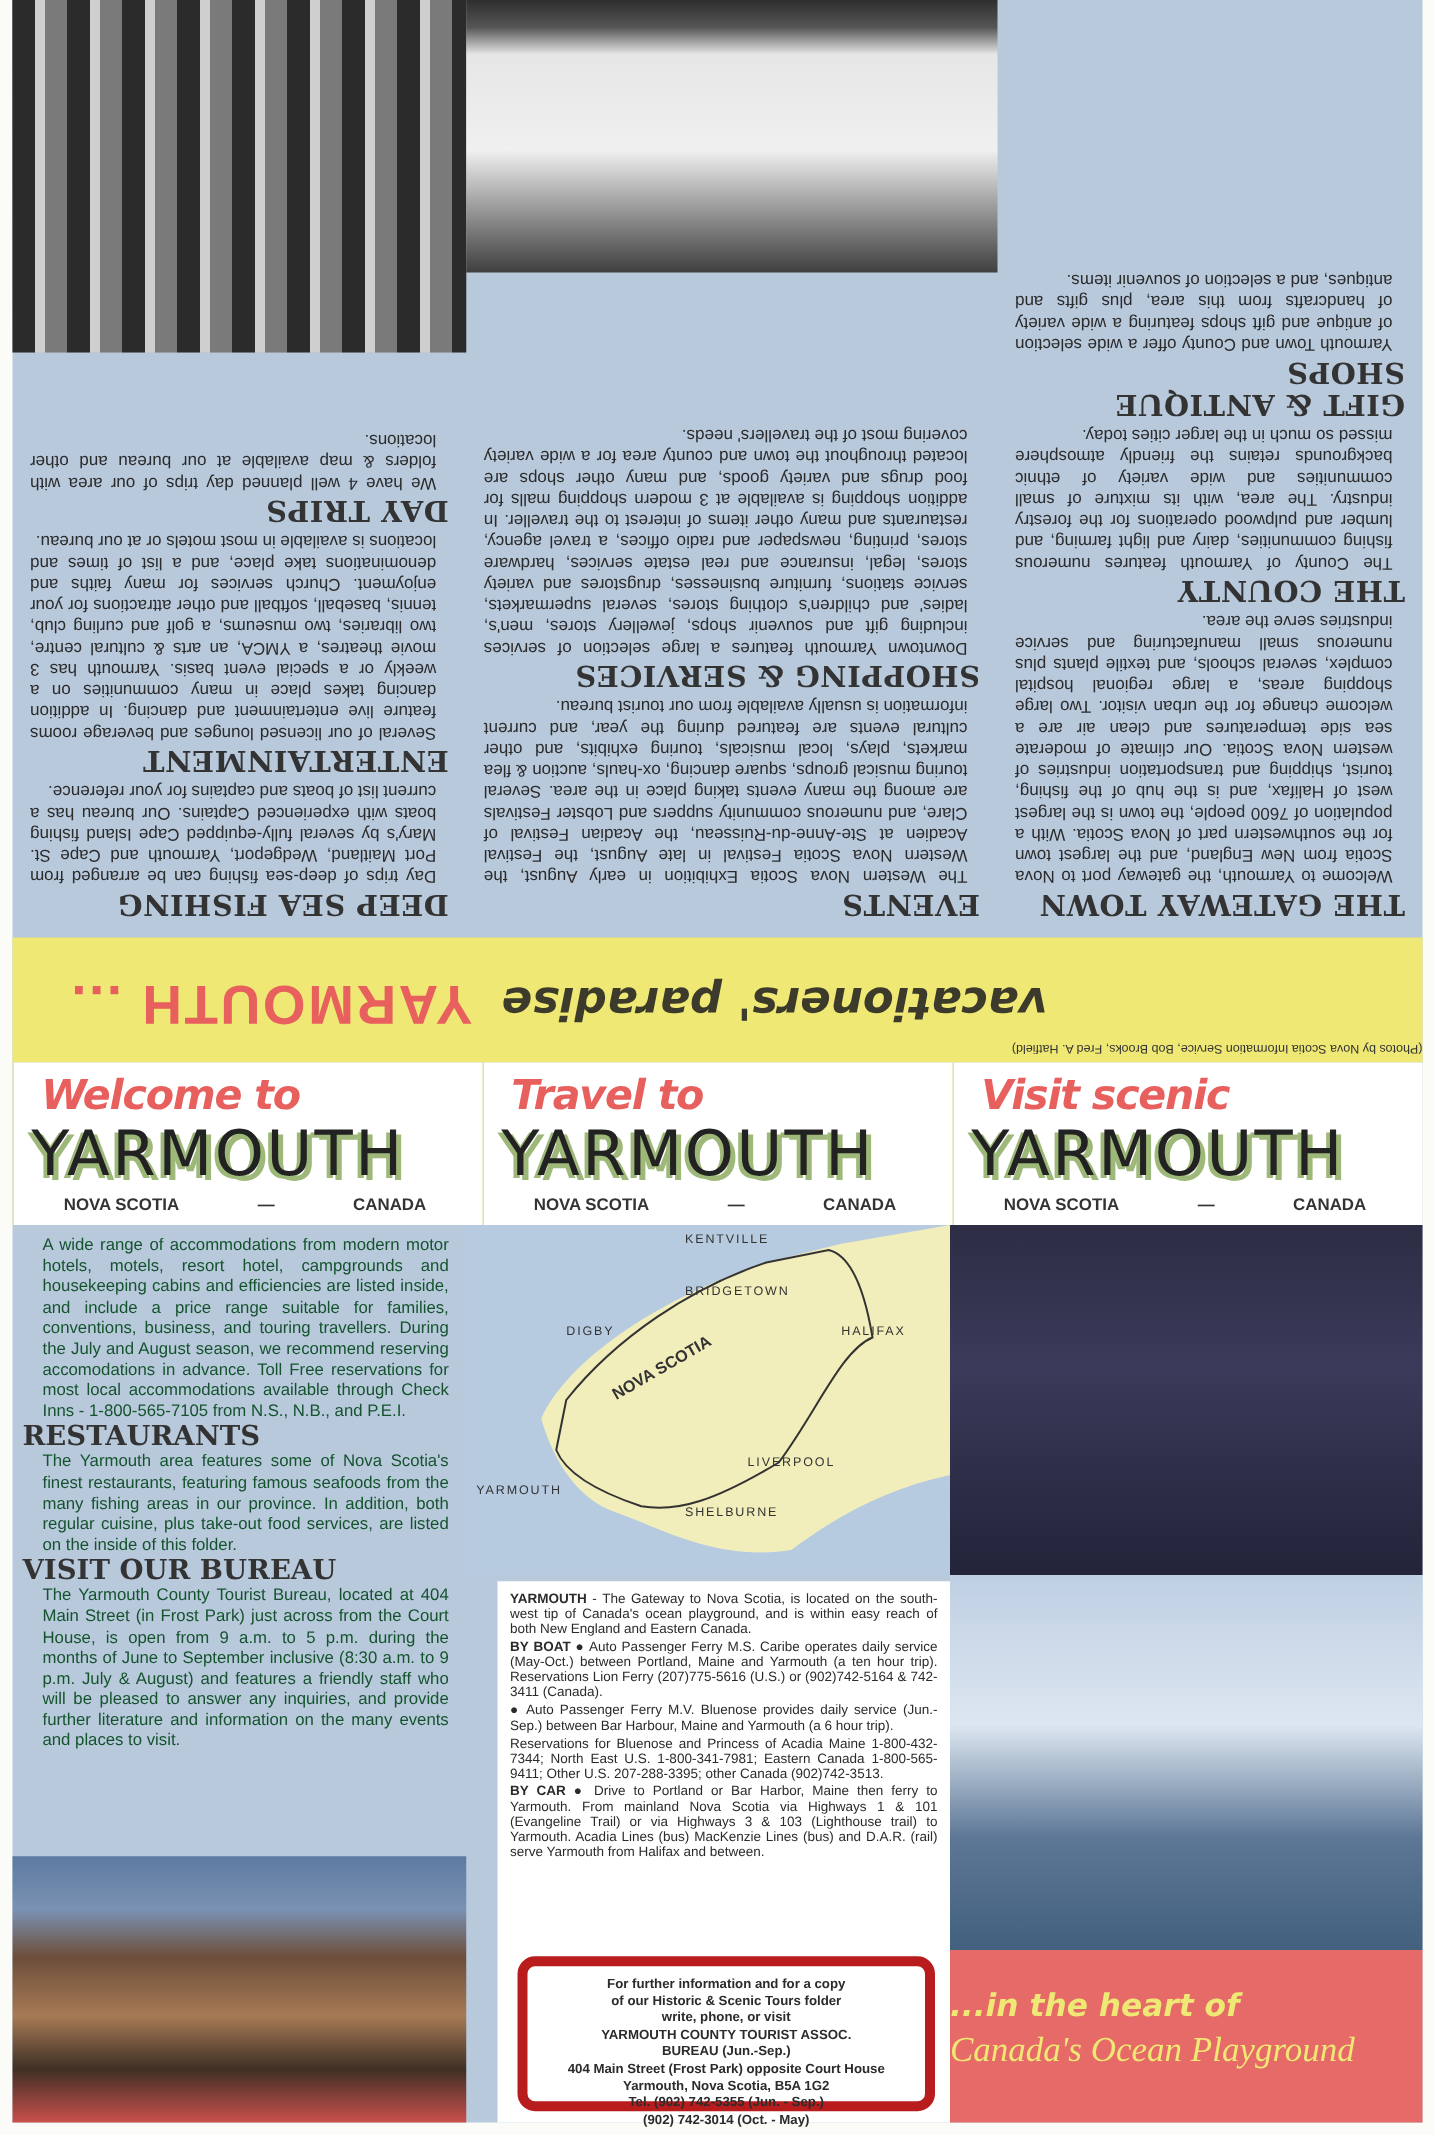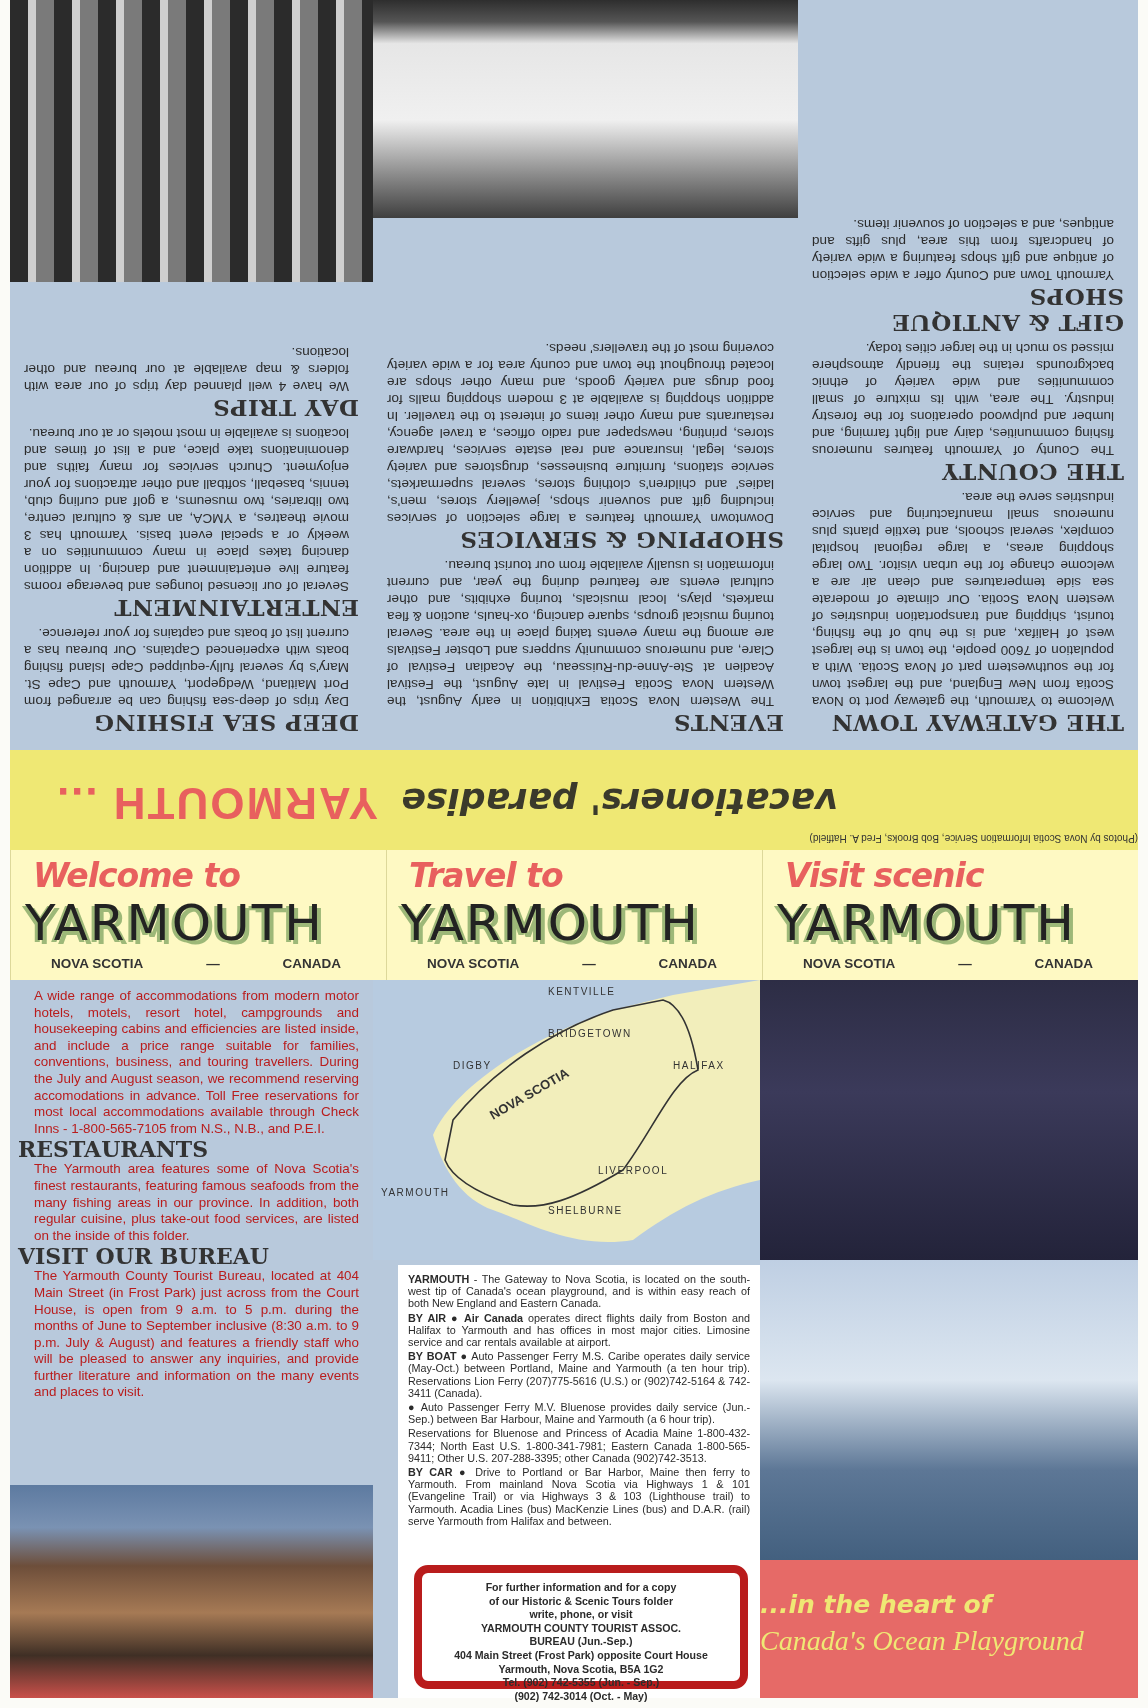--- a/index.html
+++ b/index.html
@@ -16,29 +16,29 @@
   .col p{font-size:13.6px;line-height:17px;text-align:justify;padding-left:10px}
   .col.c1{left:0;top:282px;width:363px;height:468px}
   .col.c2{left:363px;top:218px;width:425px;height:532px}
   .col.c3{left:788px;top:218px;width:340px;height:532px}
   
   .band{position:absolute;left:0;top:750px;width:1128px;height:100px;background:#efe874}
   .band .vac{position:absolute;left:300px;top:28px;font-family:"DejaVu Sans",sans-serif;font-weight:bold;font-style:italic;font-size:36px;color:#3b3a2b}
   .band .yar{position:absolute;left:760px;top:22px;font-size:44px;font-weight:bold;color:#e8605e;letter-spacing:2px}
   .band .photos{position:absolute;left:0;top:6px;font-size:10px;color:#333}
   
-  .heads{position:absolute;left:0;top:850px;width:1128px;height:130px;background:#fef9c3}
+  .heads{position:absolute;left:0;top:850px;width:1128px;height:130px;background:#ffffff}
   .headcell{position:absolute;top:0;width:376px;height:130px;border-left:1px solid #ddd89a}
   .headcell .pre{position:absolute;left:22px;top:6px;font-family:"DejaVu Sans",sans-serif;font-weight:bold;font-style:italic;font-size:33px;color:#e8605e;letter-spacing:-1px}
   .headcell .big{position:absolute;left:14px;top:44px;font-family:"DejaVu Sans",sans-serif;font-size:50px;letter-spacing:2px;color:#222;text-shadow:4px 4px 0 #9db878,-3px 2px 0 #9db878}
   .headcell .sub{position:absolute;left:40px;top:106px;width:290px;font-size:13.5px;font-weight:bold;color:#333;display:flex;justify-content:space-between}
   
   .b1{position:absolute;left:0;top:980px;width:363px;height:505px;padding:8px 10px 0 8px}
   .b1 h2{font-family:"DejaVu Serif",serif;font-weight:900;font-size:22px;line-height:24px;color:#333}
-  .b1 p{font-size:13.4px;line-height:16.6px;color:#b91c1c;text-align:justify;padding-left:16px;padding-right:4px}
+  .b1 p{font-size:13.4px;line-height:16.6px;color:#14532d;text-align:justify;padding-left:16px;padding-right:4px}
   .harbor{position:absolute;left:0;top:1485px;width:363px;height:213px;background:linear-gradient(180deg,#5d7aa0 0,#7a92b3 20%,#6d4e3a 38%,#a67a55 60%,#3f2f25 80%,#c9504a 100%)}
   .map{position:absolute;left:363px;top:980px;width:387px;height:280px;background:#b7cbe0;overflow:hidden}
   .map .lbl{position:absolute;font-size:10px;letter-spacing:1.5px;color:#333}
   .info{position:absolute;left:388px;top:1265px;width:362px;height:433px;background:#ffffff;padding:8px 10px}
   .info p{font-size:10.8px;line-height:12.2px;color:#2b2b2b;margin-bottom:2px;text-align:justify}
   .info b{font-weight:bold}
   .box{position:absolute;left:16px;top:300px;width:334px;height:124px;border:8px solid #b91c1c;border-radius:14px;text-align:center;padding-top:8px}
   .box div{font-size:10.6px;line-height:13.6px;color:#2b2b2b;font-weight:bold}
   .ship1{position:absolute;left:750px;top:980px;width:378px;height:280px;background:linear-gradient(180deg,#2d2d45 0,#3b3a5a 40%,#23233a 100%)}
   .ship2{position:absolute;left:750px;top:1260px;width:378px;height:300px;background:linear-gradient(180deg,#bfcfe3 0,#dce6f0 40%,#5d7796 70%,#43607f 100%)}
@@ -139,21 +139,20 @@
     <span class="lbl" style="left:225px;top:185px">LIVERPOOL</span>
     <span class="lbl" style="left:175px;top:225px">SHELBURNE</span>
     <span class="lbl" style="left:8px;top:207px">YARMOUTH</span>
   </div>
 
   <div class="ship1"></div>
   <div class="ship2"></div>
 
   <div class="info">
     <p><b>YARMOUTH</b><span> - The Gateway to Nova Scotia, is located on the south-west tip of Canada's ocean playground, and is within easy reach of both New England and Eastern Canada.</span></p>
-    <p><b>BY AIR ● Air Canada</b><span> operates direct flights daily from Boston and Halifax to Yarmouth and has offices in most major cities. Limosine service and car rentals available at airport.</span></p>
     <p><b>BY BOAT</b><span> ● Auto Passenger Ferry M.S. Caribe operates daily service (May-Oct.) between Portland, Maine and Yarmouth (a ten hour trip). Reservations Lion Ferry (207)775-5616 (U.S.) or (902)742-5164 &amp; 742-3411 (Canada).</span></p>
     <p>● Auto Passenger Ferry M.V. Bluenose provides daily service (Jun.-Sep.) between Bar Harbour, Maine and Yarmouth (a 6 hour trip).</p>
     <p>Reservations for Bluenose and Princess of Acadia Maine 1-800-432-7344; North East U.S. 1-800-341-7981; Eastern Canada 1-800-565-9411; Other U.S. 207-288-3395; other Canada (902)742-3513.</p>
     <p><b>BY CAR ●</b><span> Drive to Portland or Bar Harbor, Maine then ferry to Yarmouth. From mainland Nova Scotia via Highways 1 &amp; 101 (Evangeline Trail) or via Highways 3 &amp; 103 (Lighthouse trail) to Yarmouth. Acadia Lines (bus) MacKenzie Lines (bus) and D.A.R. (rail) serve Yarmouth from Halifax and between.</span></p>
     <div class="box">
       <div>For further information and for a copy</div>
       <div>of our Historic &amp; Scenic Tours folder</div>
       <div>write, phone, or visit</div>
       <div>YARMOUTH COUNTY TOURIST ASSOC.</div>
       <div>BUREAU (Jun.-Sep.)</div>

